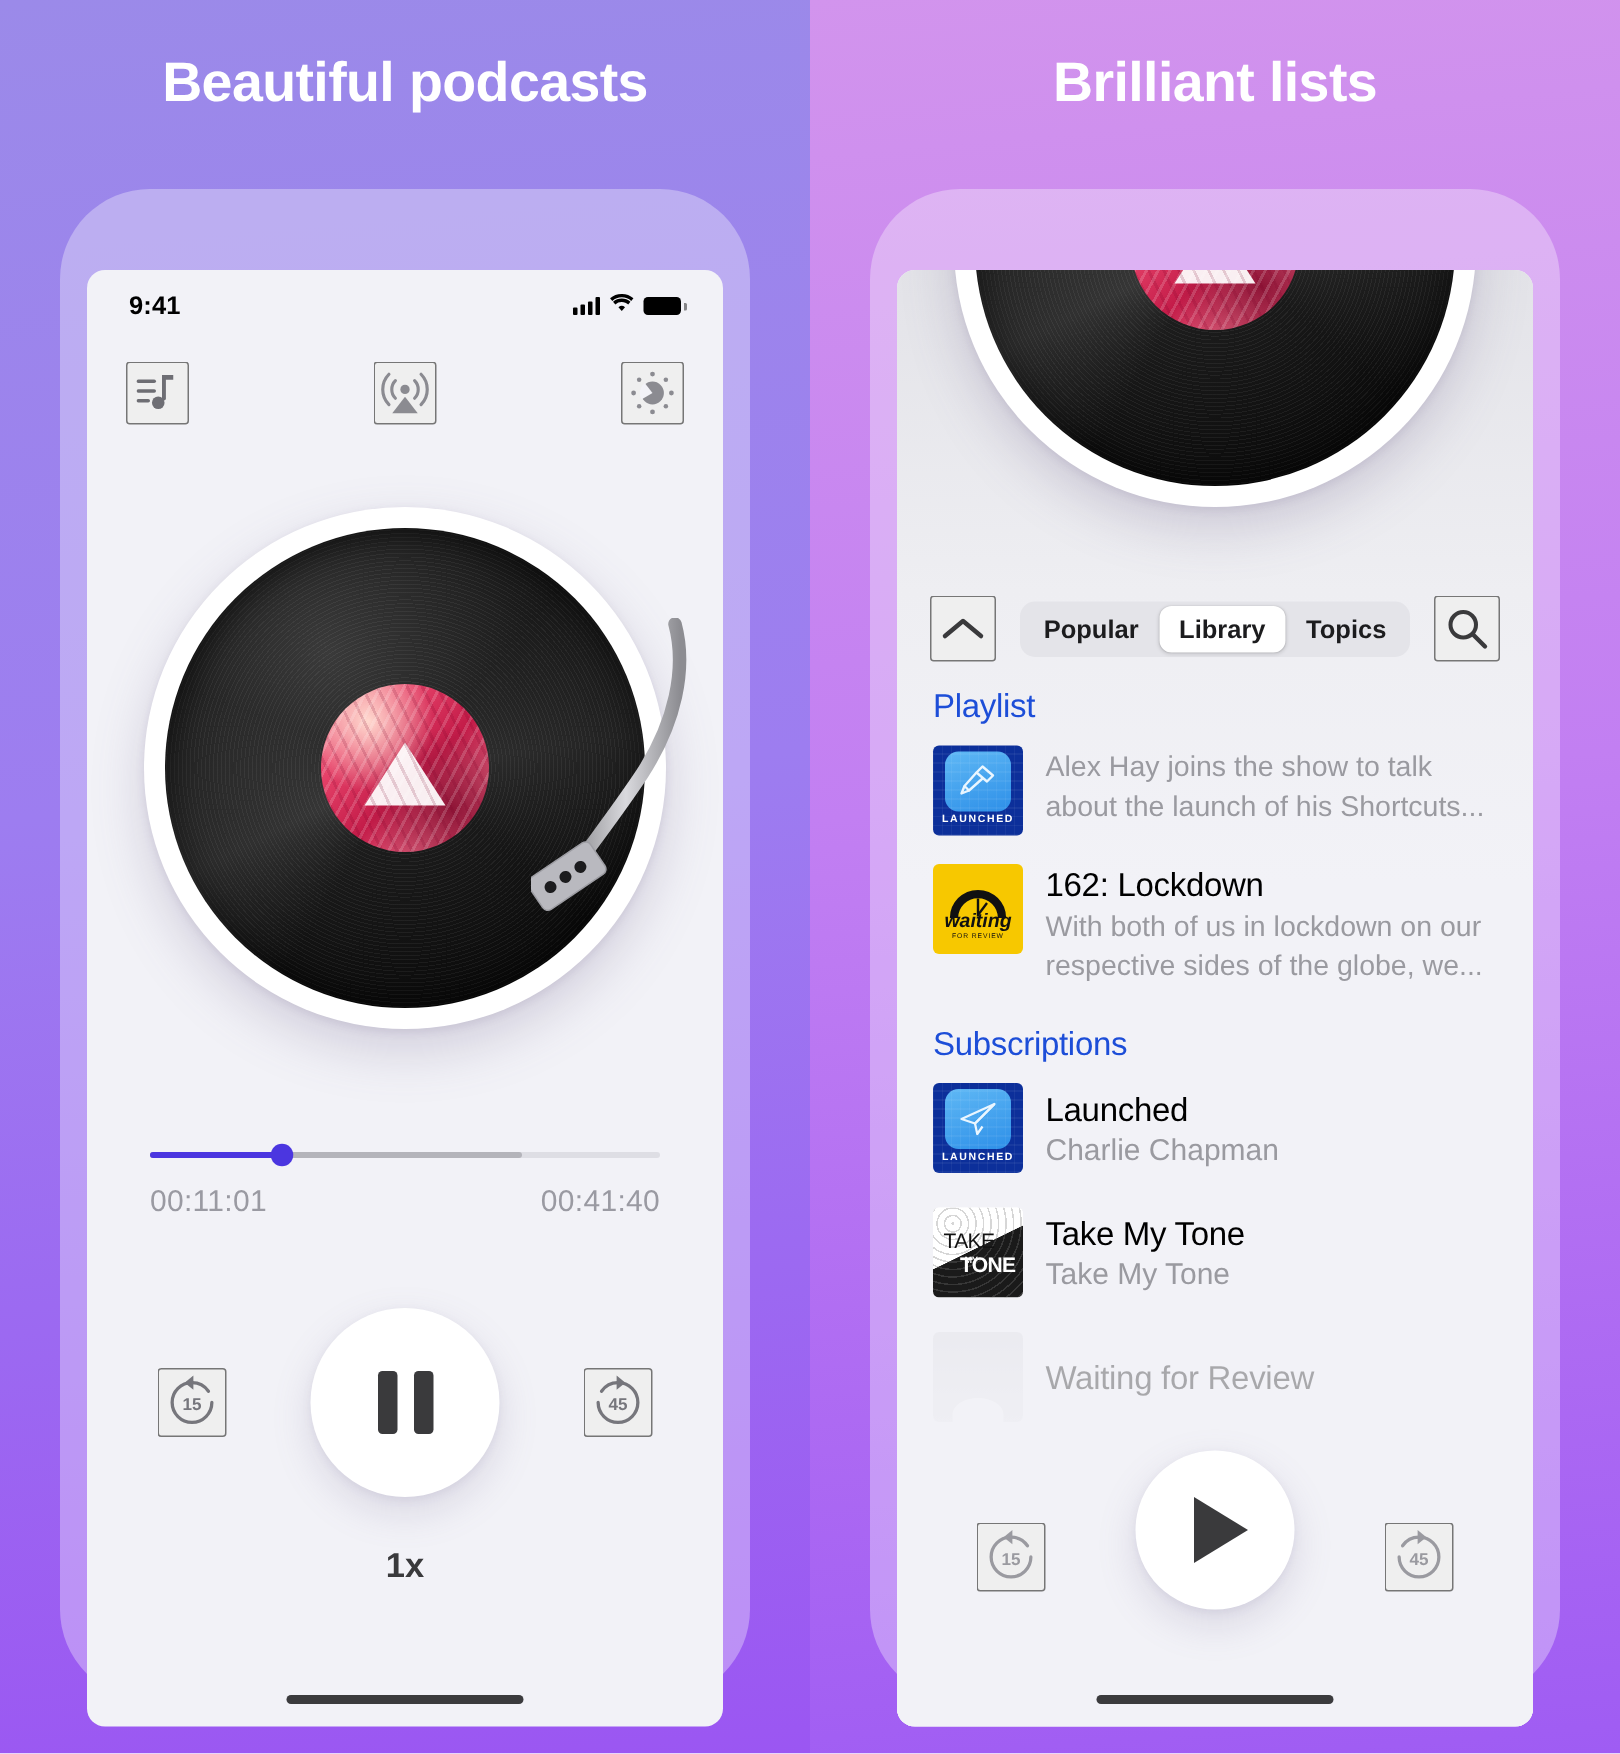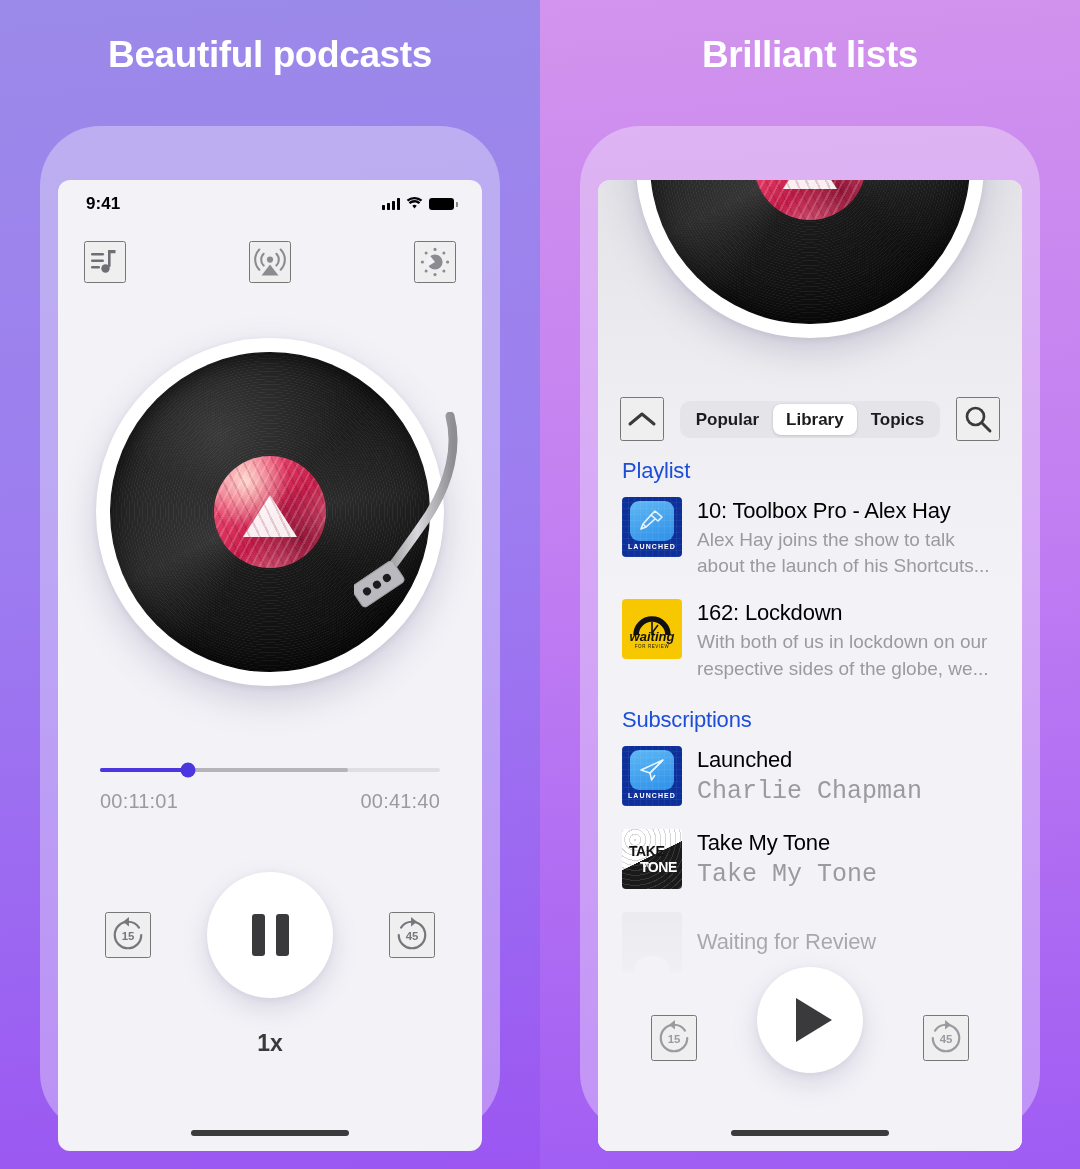--- a/index.html
+++ b/index.html
@@ -181,21 +181,21 @@
   .list-area { position: absolute; top: 268px; left: 0; width: 100%; bottom: 0; overflow: hidden; }
   .sec-head {
     padding: 10px 24px 8px; font-size: 22px; color: #1d4ed8; letter-spacing: -0.2px;
   }
   .row { display: flex; gap: 15px; padding: 5px 24px 14px; align-items: flex-start; }
   .row.sub { padding-bottom: 18px; align-items: center; }
   .art { width: 60px; height: 60px; border-radius: 4px; overflow: hidden; flex: 0 0 60px; position: relative; }
   .row-text { flex: 1; min-width: 0; }
   .row-title { font-size: 22px; color: #000; letter-spacing: -0.2px; line-height: 1.25; }
   .row-desc { font-size: 19px; color: #9a9aa0; line-height: 1.42; margin-top: 2px; }
-  .row-sub { font-size: 25px; color: #9a9aa0; margin-top: 3px; font-family: Liberation Mono, monospace; }
+  .row-sub { font-size: 20px; color: #9a9aa0; margin-top: 3px; }
 
   
   .art-launched { background: #0c2f9a; display:flex; flex-direction:column; align-items:center; justify-content:flex-start; }
   .art-launched .tile {
     width: 44px; height: 40px; margin-top: 4px; border-radius: 9px;
     background: linear-gradient(160deg, #5fb8f5 0%, #2d8fe8 100%);
     display:flex; align-items:center; justify-content:center;
   }
   .art-launched .cap { font-size: 7px; color:#fff; letter-spacing: 1.1px; font-weight: bold; margin-top: 2px; }
   .art-launched::before {
@@ -203,21 +203,21 @@
     background: repeating-linear-gradient(0deg, rgba(255,255,255,0.05) 0 1px, rgba(0,0,0,0) 1px 6px),
                 repeating-linear-gradient(90deg, rgba(255,255,255,0.05) 0 1px, rgba(0,0,0,0) 1px 6px);
   }
   .art-waiting { background: #f7c800; display:flex; align-items:center; justify-content:center; flex-direction:column;text-align:center; }
   .art-waiting .w-label { font-size: 13px; font-weight: bold; color:#111; font-style: italic; margin-top:-4px; }
   .art-waiting .w-sub { font-size: 4.5px; color:#111; letter-spacing: 0.6px; }
   .art-tone { background: #ffffff; position: relative; }
   .art-tone .diag { position:absolute; inset:0; background: linear-gradient(154deg, #ffffff 0 46%, #1a1a1a 46.5% 100%); }
   .art-tone .noise { position:absolute; inset:0; background:
      repeating-radial-gradient(circle at 22% 18%, rgba(120,120,120,0.30) 0 1px, rgba(0,0,0,0) 1px 5px); }
-  .art-tone .t1 { position:absolute; left:7px; top:14px; font-size:14px; font-weight:bold; color:#121212; letter-spacing:-0.4px; }
+  .art-tone .t1 { position:absolute; left:7px; top:14px; font-size:14px; font-weight:normal; color:#121212; letter-spacing:-0.4px; }
   .art-tone .t2 { position:absolute; right:5px; top:30px; font-size:14px; font-weight:bold; color:#fff; letter-spacing:-0.4px; }
   .art-tone .t3 { position:absolute; right:30px; top:33px; font-size:6px; font-weight:bold; color:#fff; }
   .art-ghost { background: linear-gradient(180deg,#dcdce2 0%, #e9e9ee 100%); }
   .art-ghost::after { content:''; position:absolute; left:50%; bottom:-6px; transform:translateX(-50%);
     width:34px; height:22px; border-radius:50% 50% 0 0; background:#f4f4f7; }
 
   .row.fading { opacity: 0.30; }
   .list-fade {
     position: absolute; left: 0; right: 0; bottom: 0; height: 120px;
     background: linear-gradient(180deg, rgba(242,242,247,0) 0%, #f2f2f7 70%);
@@ -428,21 +428,20 @@
                   <g fill="none" stroke="#eaf6ff" stroke-width="1.6" stroke-linejoin="round">
                     <path d="M17 3 l7 6 -4 4 -7 -6z"></path>
                     <path d="M13 7 l-8 9 3 3 9-8"></path>
                     <path d="M5 16 l-2 5 5 -2"></path>
                   </g>
                 </svg>
               </div>
               <div class="cap">LAUNCHED</div>
             </div>
             <div class="row-text">
-              <div class="row-title">10: Toolbox Pro - Alex Hay</div>
               <div class="row-desc">Alex Hay joins the show to talk about the launch of his Shortcuts...</div>
             </div>
           </div>
 
           <div class="row">
             <div class="art art-waiting">
               <svg width="40" height="26" viewBox="0 0 40 26" style="margin-bottom:-3px">
                 <path d="M4 25 A16 16 0 0 1 36 25" fill="none" stroke="#111" stroke-width="5.5"></path>
                 <path d="M20 12 L20 24" stroke="#111" stroke-width="1.6"></path>
                 <path d="M20 23 L26 15" stroke="#111" stroke-width="1.6"></path>

